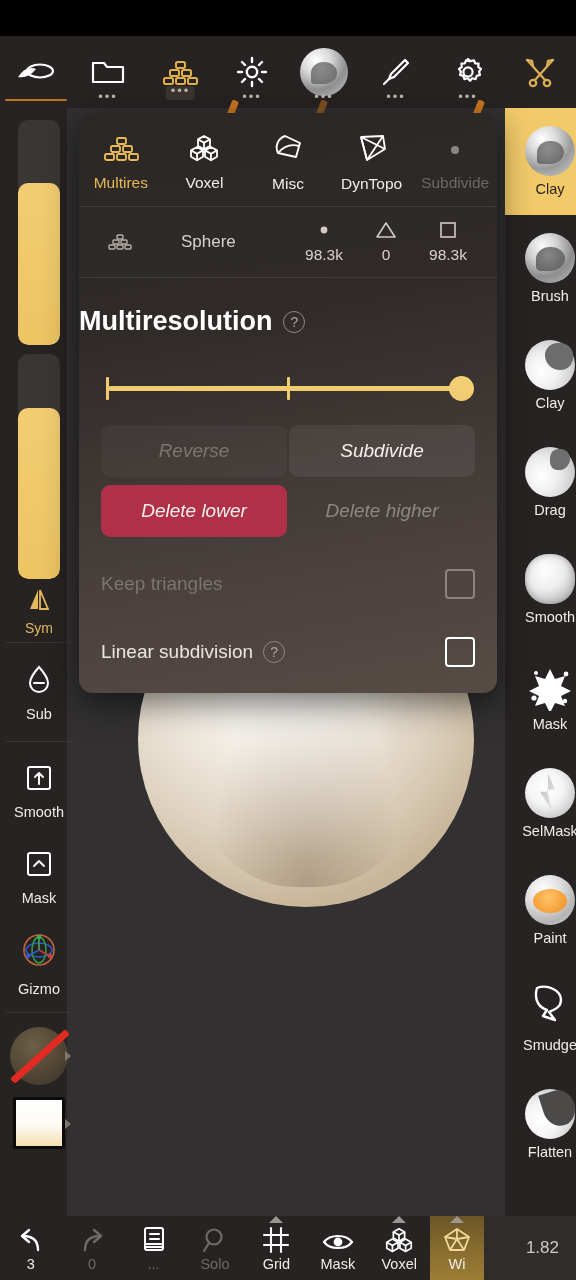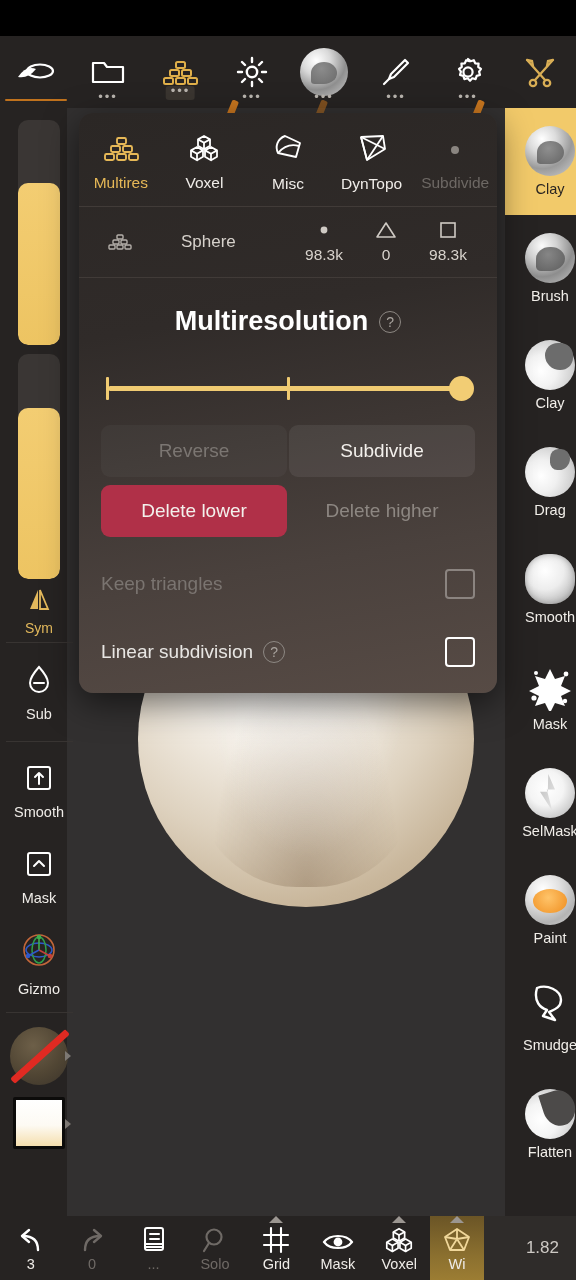--- a/index.html
+++ b/index.html
@@ -174,35 +174,35 @@
   .inforow{
     height:70px; display:flex; align-items:center; padding:0 18px;
   }
   .inforow .mesh-icon{ width:46px; display:flex; justify-content:center; }
   .inforow .mname{ flex:1; font-size:17px; color:#d6d1cb; padding-left:38px; }
   .stat{ width:62px; display:flex; flex-direction:column; align-items:center; gap:3px; }
   .stat .sv{ font-size:15.5px; color:#d8d3cd; }
   .ptitle{
     text-align:center; margin-top:28px;
     font-size:27px; font-weight:bold; color:#ffffff;
-    display:flex; align-items:center; justify-content:center; gap:11px;
+    display:flex; align-items:center; justify-content:flex-start; gap:11px;
   }
   .qmark{
     width:22px;height:22px;border-radius:50%;border:1.6px solid #8d8883;
     font-size:14px;color:#a8a39e;display:flex;align-items:center;justify-content:center;
     font-weight:normal;
   }
   .sliderwrap{ margin:36px 27px 0 27px; position:relative; height:30px; }
   .strack{ position:absolute; left:2px; right:2px; top:13px; height:5px; background:#f0cb72; border-radius:3px;}
   .stick{ position:absolute; top:4px; width:3px; height:23px; background:#f0cb72; border-radius:1px;}
   .sknob{
     position:absolute; right:-4px; top:3px; width:25px; height:25px; border-radius:50%;
     background:#f2cd74;
   }
-  .btnrow{ display:flex; margin:22px 22px 0 22px; gap:2px; }
+  .btnrow{ display:flex; margin:22px 22px 0 22px; gap:2px;font-style:italic; }
   .pbtn{
     flex:1; height:52px; border-radius:9px;
     display:flex; align-items:center; justify-content:center;
     font-size:19px; color:#f3f0ec;
   }
   .pbtn.ghost{ background:rgba(255,255,255,.035); color:#7b7672; }
   .pbtn.soft{ background:rgba(255,255,255,.07); }
   .pbtn.danger{ background:#b03048; }
   .pbtn.flat{ background:transparent; color:#8d8782; }
   .checkrow{

